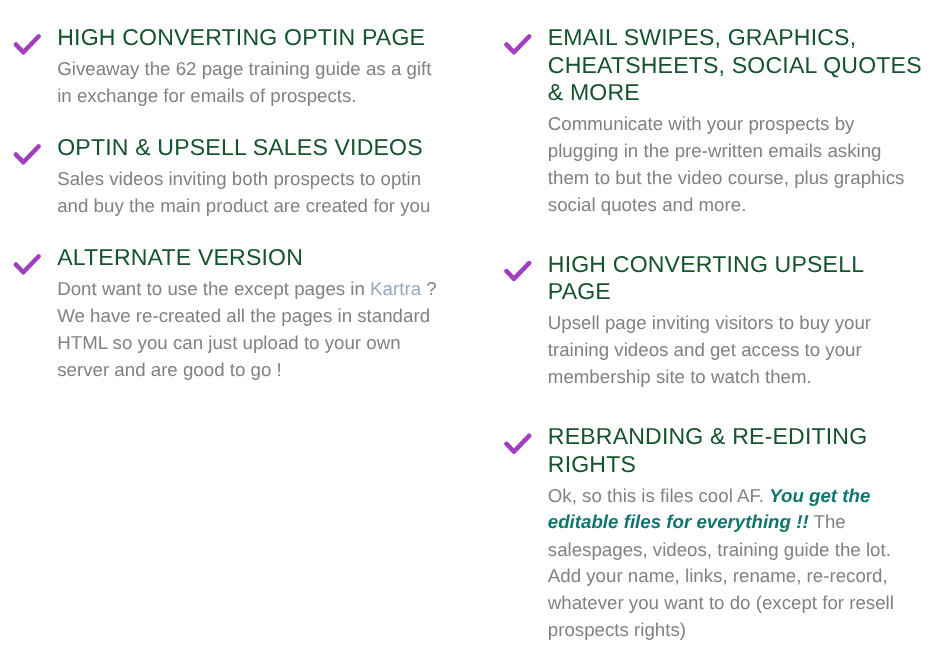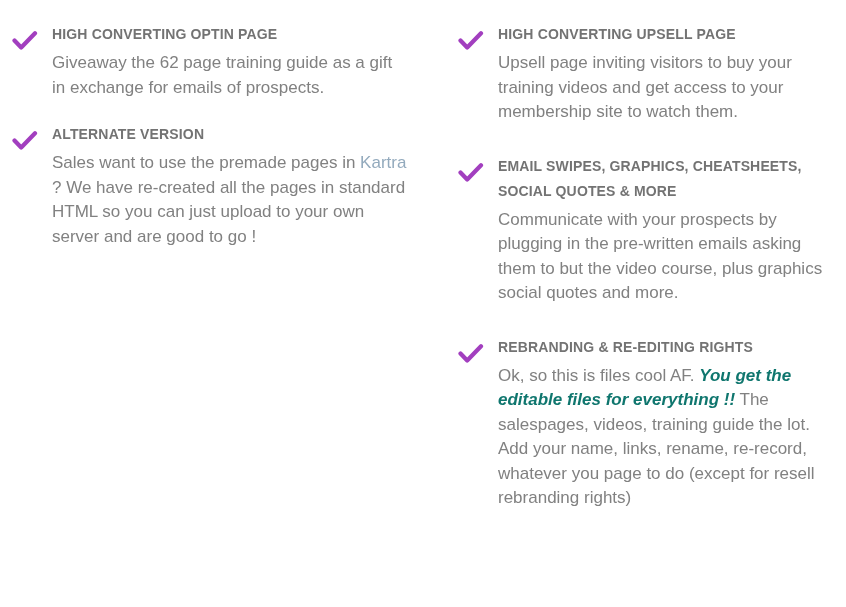--- a/index.html
+++ b/index.html
@@ -53,24 +53,24 @@
     display: block;
   }
   .check-icon svg {
     display: block;
   }
   .feature-body {
     flex: 1 1 auto;
     min-width: 0;
   }
   .feature-title {
-    color: #737373;
-    font-size: 14px;
+    color: #14532d;
+    font-size: 21px;
     line-height: 25px;
-    font-weight: 700;
+    font-weight: 400;
     letter-spacing: 0.15px;
     margin: 0 0 4px 0;
   }
   .feature-desc {
     color: #818181;
     font-size: 17px;
     line-height: 24.5px;
     font-weight: 400;
     margin: 0;
   }
@@ -97,69 +97,80 @@
         <svg width="26" height="22" viewBox="0 0 26 22" xmlns="http://www.w3.org/2000/svg">
           <path d="M2.5 10.5 L9.2 17.5 L23 3.2" fill="none" stroke="#a23fbf" stroke-width="4.2" stroke-linecap="round" stroke-linejoin="round"></path>
         </svg>
       </span>
       <div class="feature-body">
         <h3 class="feature-title">HIGH CONVERTING OPTIN PAGE</h3>
         <p class="feature-desc">Giveaway the 62 page training guide as a gift in exchange for emails of prospects.</p>
       </div>
     </div>
 
+    <div class="feature-item">
+      <span class="check-icon">
+        <svg width="26" height="22" viewBox="0 0 26 22" xmlns="http://www.w3.org/2000/svg">
+          <path d="M2.5 10.5 L9.2 17.5 L23 3.2" fill="none" stroke="#a23fbf" stroke-width="4.2" stroke-linecap="round" stroke-linejoin="round"></path>
+        </svg>
+      </span>
+      <div class="feature-body">
+        <h3 class="feature-title">OPTIN &amp; UPSELL SALES VIDEOS</h3>
+        <p class="feature-desc">Sales videos inviting both prospects to optin and buy the main product are created for you</p>
+      </div>
+    </div>
 
     <div class="feature-item">
       <span class="check-icon">
         <svg width="26" height="22" viewBox="0 0 26 22" xmlns="http://www.w3.org/2000/svg">
           <path d="M2.5 10.5 L9.2 17.5 L23 3.2" fill="none" stroke="#a23fbf" stroke-width="4.2" stroke-linecap="round" stroke-linejoin="round"></path>
         </svg>
       </span>
       <div class="feature-body">
         <h3 class="feature-title">ALTERNATE VERSION</h3>
-        <p class="feature-desc"><span>Sales want to use the premade pages in </span><a class="link-kartra" href="#">Kartra</a><span> ? We have re-created all the pages in standard HTML so you can just upload to your own server and are good to go !</span></p>
+        <p class="feature-desc"><span>Dont want to use the except pages in </span><a class="link-kartra" href="#">Kartra</a><span> ? We have re-created all the pages in standard HTML so you can just upload to your own server and are good to go !</span></p>
       </div>
     </div>
 
 
   </div>
 
   <div class="column column-right">
+
+    <div class="feature-item">
+      <span class="check-icon">
+        <svg width="26" height="22" viewBox="0 0 26 22" xmlns="http://www.w3.org/2000/svg">
+          <path d="M2.5 10.5 L9.2 17.5 L23 3.2" fill="none" stroke="#a23fbf" stroke-width="4.2" stroke-linecap="round" stroke-linejoin="round"></path>
+        </svg>
+      </span>
+      <div class="feature-body">
+        <h3 class="feature-title">EMAIL SWIPES, GRAPHICS, CHEATSHEETS, SOCIAL QUOTES &amp; MORE</h3>
+        <p class="feature-desc">Communicate with your prospects by plugging in the pre-written emails asking them to but the video course, plus graphics social quotes and more.</p>
+      </div>
+    </div>
 
     <div class="feature-item">
       <span class="check-icon">
         <svg width="26" height="22" viewBox="0 0 26 22" xmlns="http://www.w3.org/2000/svg">
           <path d="M2.5 10.5 L9.2 17.5 L23 3.2" fill="none" stroke="#a23fbf" stroke-width="4.2" stroke-linecap="round" stroke-linejoin="round"></path>
         </svg>
       </span>
       <div class="feature-body">
         <h3 class="feature-title">HIGH CONVERTING UPSELL PAGE</h3>
         <p class="feature-desc">Upsell page inviting visitors to buy your training videos and get access to your membership site to watch them.</p>
       </div>
     </div>
 
     <div class="feature-item">
       <span class="check-icon">
         <svg width="26" height="22" viewBox="0 0 26 22" xmlns="http://www.w3.org/2000/svg">
           <path d="M2.5 10.5 L9.2 17.5 L23 3.2" fill="none" stroke="#a23fbf" stroke-width="4.2" stroke-linecap="round" stroke-linejoin="round"></path>
         </svg>
       </span>
       <div class="feature-body">
-        <h3 class="feature-title">EMAIL SWIPES, GRAPHICS, CHEATSHEETS, SOCIAL QUOTES &amp; MORE</h3>
-        <p class="feature-desc">Communicate with your prospects by plugging in the pre-written emails asking them to but the video course, plus graphics social quotes and more.</p>
-      </div>
-    </div>
-
-    <div class="feature-item">
-      <span class="check-icon">
-        <svg width="26" height="22" viewBox="0 0 26 22" xmlns="http://www.w3.org/2000/svg">
-          <path d="M2.5 10.5 L9.2 17.5 L23 3.2" fill="none" stroke="#a23fbf" stroke-width="4.2" stroke-linecap="round" stroke-linejoin="round"></path>
-        </svg>
-      </span>
-      <div class="feature-body">
         <h3 class="feature-title">REBRANDING &amp; RE-EDITING RIGHTS</h3>
-        <p class="feature-desc"><span>Ok, so this is files cool AF. </span><span class="emph">You get the editable files for everything !!</span><span> The salespages, videos, training guide the lot. Add your name, links, rename, re-record, whatever you page to do (except for resell rebranding rights)</span></p>
+        <p class="feature-desc"><span>Ok, so this is files cool AF. </span><span class="emph">You get the editable files for everything !!</span><span> The salespages, videos, training guide the lot. Add your name, links, rename, re-record, whatever you want to do (except for resell prospects rights)</span></p>
       </div>
     </div>
 
   </div>
 
 </div>
 
 </body></html>

